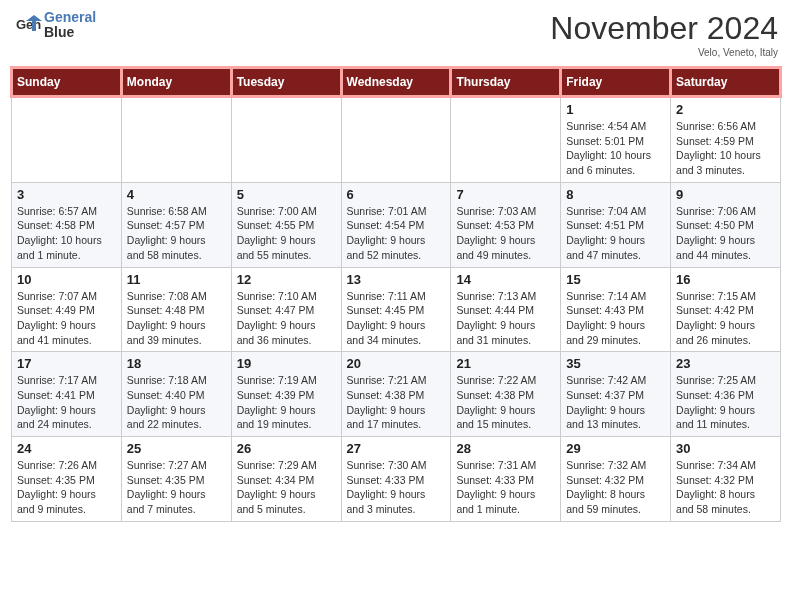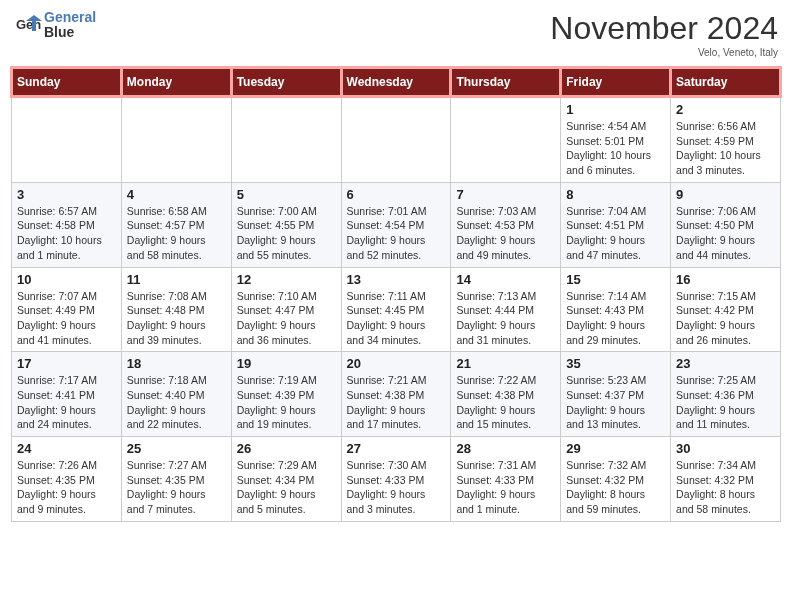--- a/index.html
+++ b/index.html
@@ -255,21 +255,21 @@
 Daylight: 9 hours and 17 minutes.</div>
         </td>
         <td>
           <span class="day-num">21</span>
           <div class="day-info">Sunrise: 7:22 AM
 Sunset: 4:38 PM
 Daylight: 9 hours and 15 minutes.</div>
         </td>
         <td>
           <span class="day-num">35</span>
-          <div class="day-info">Sunrise: 5:23 AM
+          <div class="day-info">Sunrise: 7:42 AM
 Sunset: 4:37 PM
 Daylight: 9 hours and 13 minutes.</div>
         </td>
         <td>
           <span class="day-num">23</span>
           <div class="day-info">Sunrise: 7:25 AM
 Sunset: 4:36 PM
 Daylight: 9 hours and 11 minutes.</div>
         </td>
       </tr>

